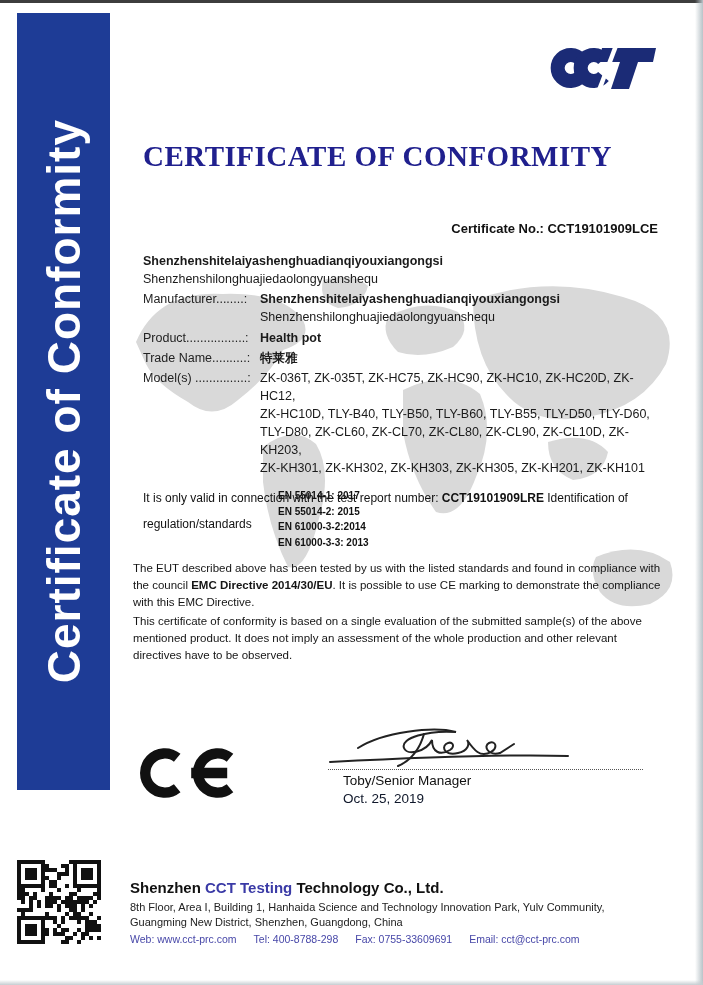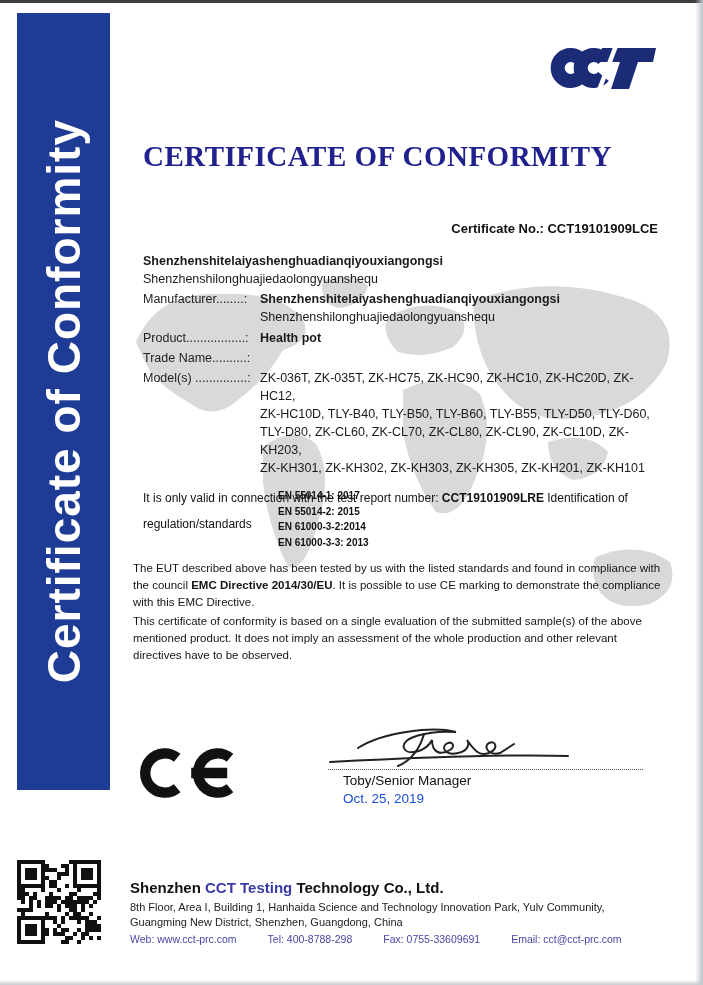--- a/index.html
+++ b/index.html
@@ -38,28 +38,28 @@
   
   .para{position:absolute;left:133px;width:534px;font-size:11.5px;line-height:17px;color:#151515;}
   .para.p1{top:560px;}
   .para.p2{top:613px;}
   
   .ce{position:absolute;left:140px;top:740px;width:96px;height:66px;}
   .sig-block{position:absolute;left:328px;top:726px;width:318px;}
   .sig-squiggle{display:block;}
   .sig-dotline{border-top:1.5px dotted #555;margin-top:1px;width:315px;}
   .sig-name{font-size:13.5px;color:#111;margin-top:3px;margin-left:15px;}
-  .sig-date{font-size:13.5px;color:#1d4ed8;margin-top:3px;margin-left:15px;}
+  .sig-date{font-size:13.5px;color:#0f172a;margin-top:3px;margin-left:15px;}
   
   .qr{position:absolute;left:17px;top:860px;width:84px;height:84px;}
   .footer-text{position:absolute;left:130px;top:879px;width:560px;}
   .company{font-size:15px;font-weight:bold;color:#111;}
   .company .hl{color:#3a3aa6;}
   .address{font-size:11px;line-height:15px;color:#222;margin-top:4px;}
-  .contacts{font-size:10.5px;color:#4747a8;margin-top:3px;display:flex;gap:31px;}
+  .contacts{font-size:10.5px;color:#4747a8;margin-top:3px;display:flex;gap:17px;}
 </style>
 </head>
 <body>
 
 <div class="page">
   <div class="top-bar"></div>
 
   <svg class="watermark" viewBox="0 0 582 465">
     <g fill="#d9d9d9">
       <path d="M18 70 Q40 18 105 22 Q165 20 185 48 Q195 68 165 78 Q150 105 120 128 Q95 150 70 130 Q38 112 28 92 Z"></path>
@@ -107,20 +107,21 @@
           <div class="bold">Shenzhenshitelaiyashenghuadianqiyouxiangongsi</div>
           <div>Shenzhenshilonghuajiedaolongyuanshequ</div>
         </span>
       </div>
       <div class="row gap-top">
         <span class="lbl">Product.................:</span>
         <span class="val bold">Health pot</span>
       </div>
       <div class="row">
         <span class="lbl">Trade Name..........:</span>
+        <span class="val bold">特莱雅</span>
       </div>
       <div class="row">
         <span class="lbl">Model(s) ...............:</span>
         <span class="val">
           <div>ZK-036T, ZK-035T, ZK-HC75, ZK-HC90, ZK-HC10, ZK-HC20D, ZK-HC12,</div>
           <div>ZK-HC10D, TLY-B40, TLY-B50, TLY-B60, TLY-B55, TLY-D50, TLY-D60,</div>
           <div>TLY-D80, ZK-CL60, ZK-CL70, ZK-CL80, ZK-CL90, ZK-CL10D, ZK-KH203,</div>
           <div>ZK-KH301, ZK-KH302, ZK-KH303, ZK-KH305, ZK-KH201, ZK-KH101</div>
         </span>
       </div>

